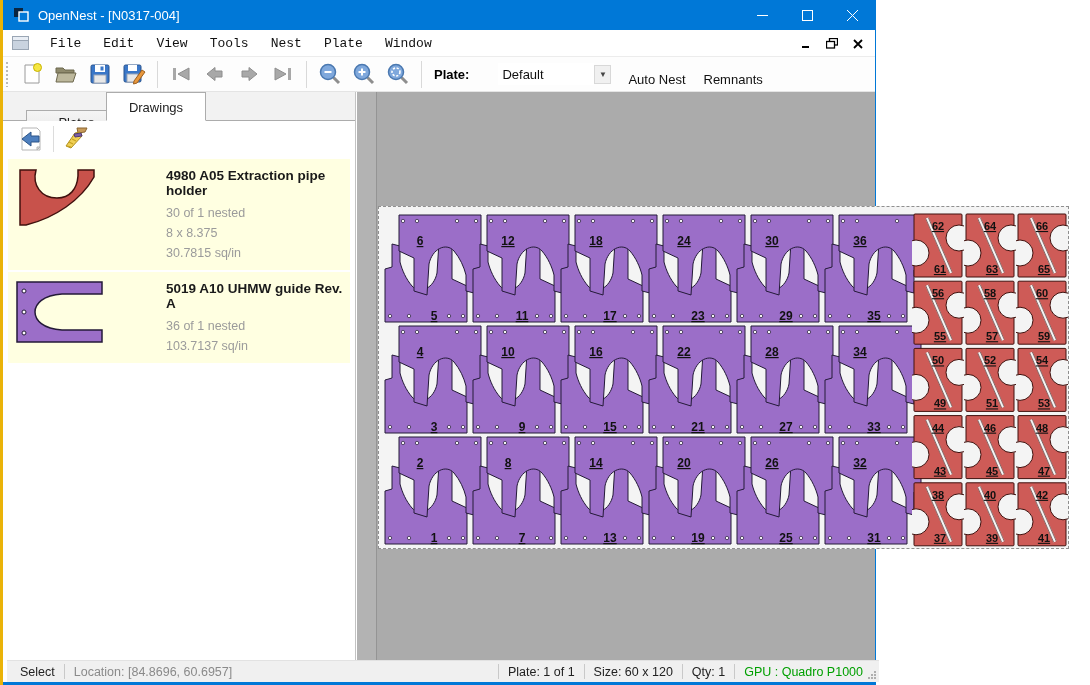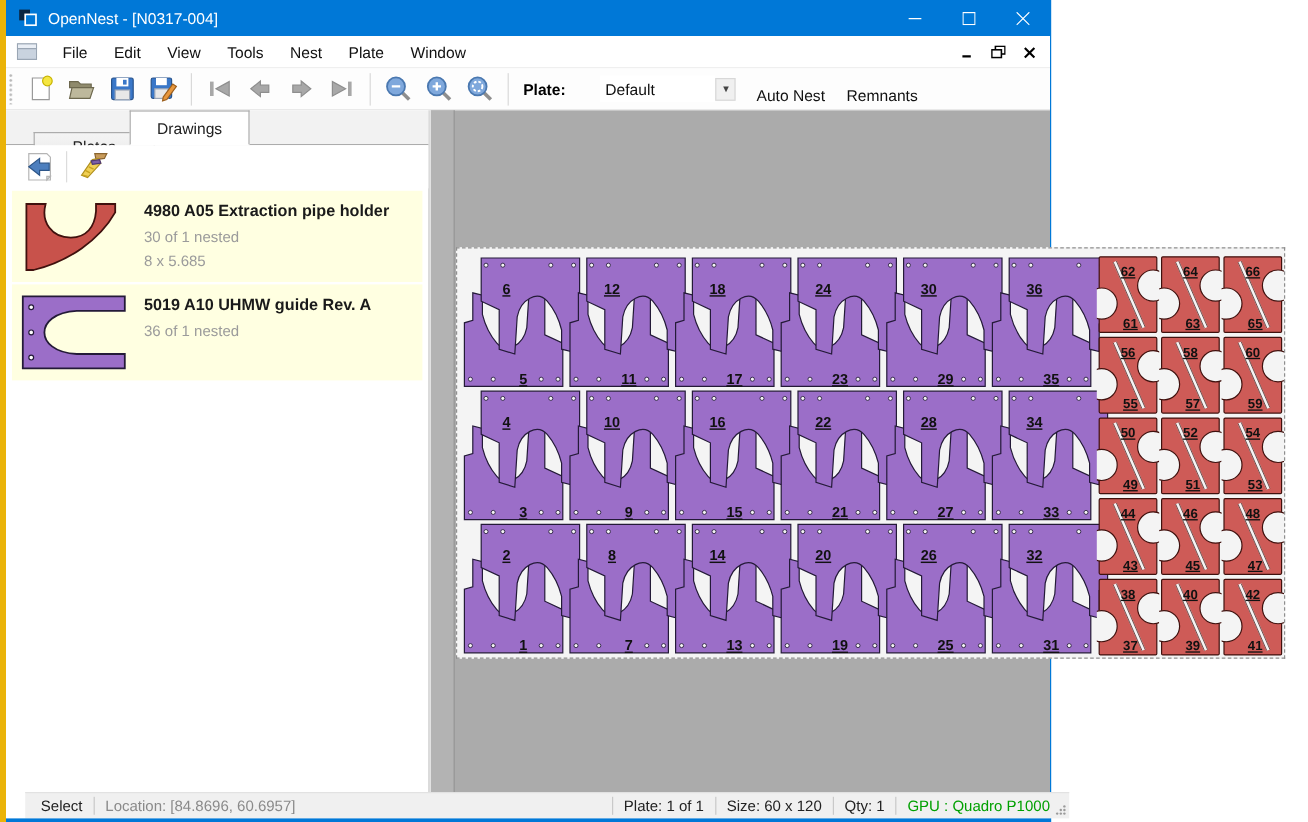--- a/index.html
+++ b/index.html
@@ -1,31 +1,31 @@
 <!DOCTYPE html>
 <html><head>
 <meta charset="utf-8">
 <style>
   * { margin:0; padding:0; box-sizing:border-box; }
   html,body { width:1090px; height:685px; overflow:hidden; }
   body { font-family:"Liberation Sans", sans-serif; font-size:13px; }
   .window { position:relative; width:876px; height:685px; background:#fff;
-            border-left:5px solid #eab308; border-right:1px solid #0078D7; }
+            border-left:3px solid #eab308; border-right:1px solid #0078D7; }
 
   
   .titlebar { position:absolute; left:0; top:0; width:100%; height:30px; background:#0078D7;
               display:flex; align-items:center; color:#fff; }
   .title-icon { margin:0 8px 0 10px; width:17px; height:17px; flex:0 0 auto; }
   .title-text { font-size:13px; }
   .win-buttons { position:absolute; right:0; top:0; height:30px; display:flex; }
   .win-btn { width:45px; height:30px; display:flex; align-items:center; justify-content:center; }
 
   
   .menubar { position:absolute; left:0; top:30px; width:100%; height:27px; background:#fff;
-             display:flex; align-items:center; border-bottom:1px solid #ECECEC; }
+             display:flex; align-items:center; border-bottom:1px solid #ECECEC;font-family:Liberation Mono, monospace; }
   .mdi-icon { margin:0 10px 0 9px; width:17px; height:14px; }
   .menu-item { padding:5px 11px; color:#111; cursor:default; }
   .mdi-buttons { position:absolute; right:6px; top:0; height:27px; display:flex; align-items:center; gap:4px; }
   .mdi-btn { width:22px; height:20px; display:flex; align-items:center; justify-content:center; }
 
   
   .toolbar { position:absolute; left:0; top:57px; width:100%; height:35px; background:#FDFDFD;
              border-bottom:1px solid #E4E4E4; display:flex; align-items:center; }
   .tb-grip { width:4px; height:26px; margin:0 6px 0 2px;
              background-image:radial-gradient(circle, #b9b9b9 1px, transparent 1.2px);
@@ -48,33 +48,33 @@
   .tab-inactive { left:2px; top:18px; width:101px; height:24px; line-height:24px;
                   background:linear-gradient(#F4F4F4,#EAEAEA); border:1px solid #ACACAC; border-bottom:none;margin-left:21px; }
   .tab-active { left:103px; top:0; width:100px; height:29px; line-height:29px; background:#fff;
                 border:1px solid #ACACAC; border-bottom:1px solid #fff; z-index:2; }
   .side-tools { position:relative; height:36px; background:#fff; display:flex; align-items:center; padding-left:12px; }
   .side-tool-btn { width:32px; height:30px; display:flex; align-items:center; justify-content:center; }
   .side-sep { width:1px; height:26px; background:#DCDCDC; margin:0 6px; }
   .draw-list { padding:2px 5px; }
   .draw-item { background:#FFFFE1; display:flex; padding:7px 6px; margin-bottom:2px; }
   .draw-thumb { width:104px; flex:0 0 auto; display:flex; align-items:flex-start; }
-  .draw-info  { flex:1; padding-top:2px; }
+  .draw-info  { flex:1; padding-top:2px;margin-left:48px; }
   .draw-title { font-weight:bold; font-size:13.5px; color:#1a1a1a; margin-bottom:5px; }
   .draw-sub   { color:#9B9B9B; font-size:12.5px; line-height:20px; }
 
   .canvas { position:absolute; left:354px; top:0; right:0; height:568px; background:#ABABAB; }
   .canvas-splitband { position:absolute; left:0; top:0; width:20px; height:100%; background:#B3B3B3;
                       border-right:1px solid #949494; }
   .plate { position:absolute; left:21px; top:114px; width:691px; height:343px; background:#F4F4F4;
            border:1px dashed #8F8F8F; }
   .plate svg { display:block; }
 
   
-  .statusbar { position:absolute; left:16px; top:660px; width:100%; height:22px; background:#F0F0F0;
+  .statusbar { position:absolute; left:4px; top:660px; width:100%; height:22px; background:#F0F0F0;
                border-top:1px solid #E2E2E2; display:flex; align-items:center; font-size:12.5px; color:#222; }
   .sb-sep { width:1px; height:15px; background:#C9C9C9; margin:0 9px; }
   .sb-left { display:flex; align-items:center; padding-left:13px; }
   .sb-right { position:absolute; right:16px; display:flex; align-items:center; }
   .sb-gray { color:#8A8A8A; }
   .sb-grip { position:absolute; right:2px; bottom:2px; width:10px; height:10px; }
   .bottom-border { position:absolute; left:0; top:682px; width:100%; height:3px; background:#0078D7; }
 </style>
 </head>
 <body>
@@ -254,36 +254,38 @@
 
         <div class="draw-item">
           <div class="draw-thumb">
             <svg width="86" height="62" viewBox="0 0 86 62">
               <path d="M6,4 L22,4 C18,19 27,32 43,32 C56,32 63,23 64,10 L64,4 L80,4 L80,11 C67,34 41,52 12,59 L6,59 Z" stroke="#40110e" stroke-width="1.5" fill="#C8524B"></path>
             </svg>
           </div>
           <div class="draw-info">
             <div class="draw-title">4980 A05 Extraction pipe holder</div>
             <div class="draw-sub">30 of 1 nested</div>
-            <div class="draw-sub">8 x 5.685</div>
+            <div class="draw-sub">8 x 8.375</div>
+            <div class="draw-sub">30.7815 sq/in</div>
           </div>
         </div>
 
         <div class="draw-item">
           <div class="draw-thumb">
             <svg width="92" height="66" viewBox="0 0 92 66">
               <path d="M3,3 H88 V15 H48 C29,16 21,25 21,33 C21,41 29,50 48,51 H88 V63 H3 Z" stroke="#241a38" stroke-width="1.5" fill="#9B6EC8"></path>
               <circle cx="10" cy="12" r="2" fill="#fff" stroke="#241a38"></circle>
               <circle cx="10" cy="33" r="2" fill="#fff" stroke="#241a38"></circle>
               <circle cx="10" cy="54" r="2" fill="#fff" stroke="#241a38"></circle>
             </svg>
           </div>
           <div class="draw-info">
             <div class="draw-title">5019 A10 UHMW guide Rev. A</div>
             <div class="draw-sub">36 of 1 nested</div>
+            <div class="draw-sub">103.7137 sq/in</div>
           </div>
         </div>
 
       </div>
     </div>
 
     <div class="canvas">
       <div class="canvas-splitband"></div>
       <div class="plate" id="plate">
           <svg width="689" height="341" viewBox="0 0 689 341" xmlns="http://www.w3.org/2000/svg">

